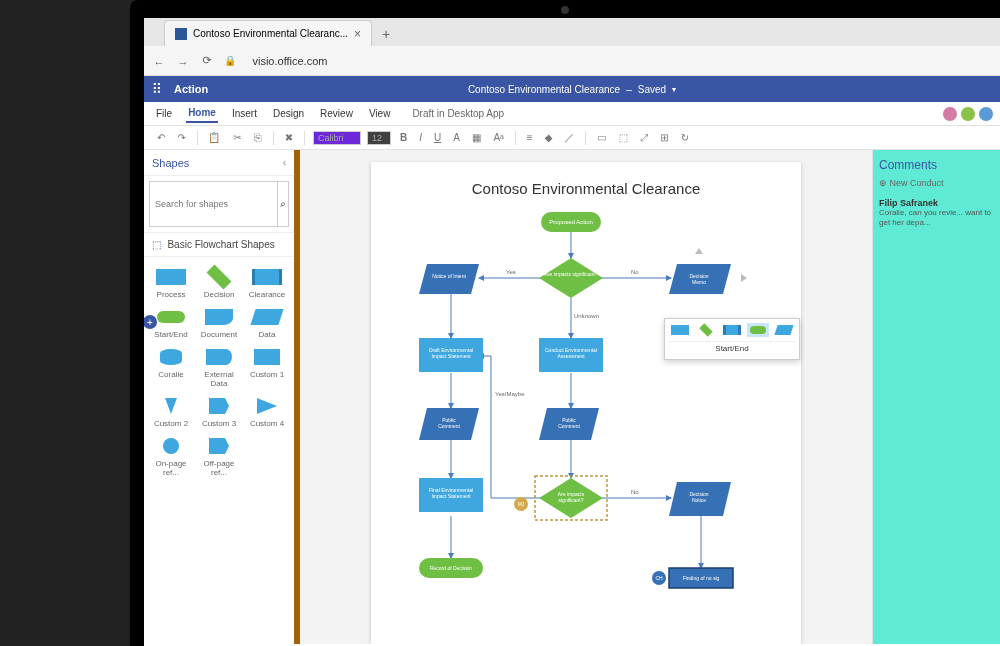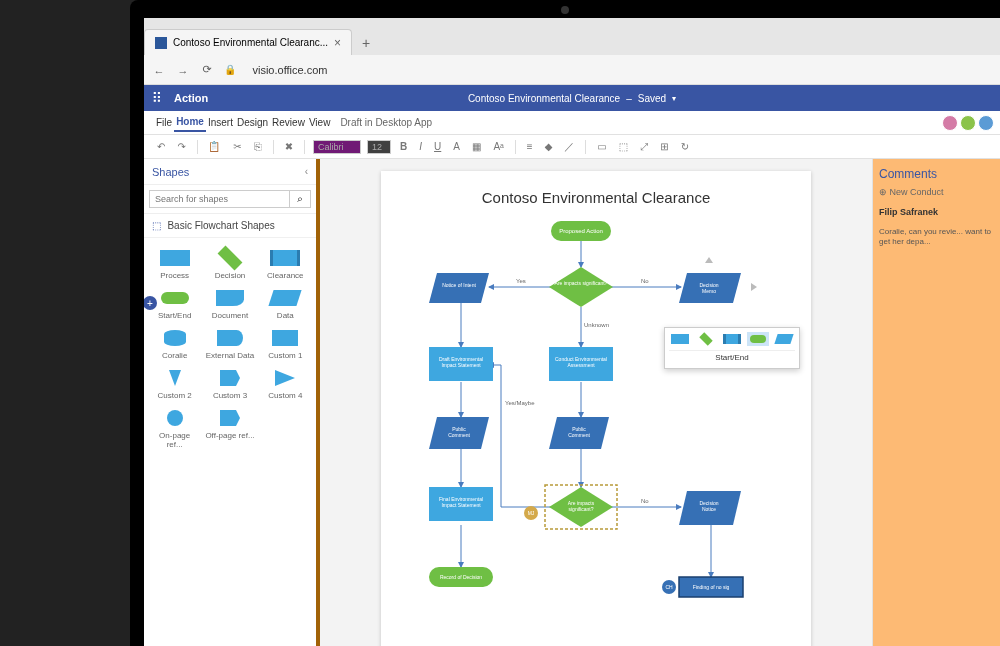--- a/index.html
+++ b/index.html
@@ -1,69 +1,69 @@
 <!DOCTYPE html>
 <html><head>
 <meta charset="utf-8">
 <style>
 *{margin:0;padding:0;box-sizing:border-box;font-family:"Segoe UI",Arial,sans-serif}
 body{background:#222;width:1000px;height:646px;overflow:hidden;position:relative}
 .monitor{position:absolute;left:130px;top:0;width:870px;height:646px;background:#000;border-radius:8px 0 0 0;padding:18px 0 0 14px}
 .monitor::before{content:"";position:absolute;left:50%;top:6px;width:8px;height:8px;border-radius:50%;background:#333;transform:translateX(-50%)}
 .screen{width:100%;height:100%;background:#fff;overflow:hidden;position:relative}
-.browser-tabs{height:37px;background:#e6e6e6;display:flex;align-items:flex-end;padding-left:0;gap:2px}
+.browser-tabs{height:28px;background:#e6e6e6;display:flex;align-items:flex-end;padding-left:20px;gap:2px}
 .tab{background:#f5f5f5;height:26px;padding:0 10px;display:flex;align-items:center;gap:6px;font-size:10px;border-radius:4px 4px 0 0;border:1px solid #ccc;border-bottom:none}
 .tab .favicon{width:12px;height:12px;background:#2b579a;display:inline-block}
 .tab .close{color:#666;font-size:12px;cursor:pointer}
 .new-tab{width:24px;height:24px;display:flex;align-items:center;justify-content:center;color:#666;font-size:14px}
 .addr-bar{height:30px;background:#f5f5f5;display:flex;align-items:center;padding:0 8px;gap:10px;border-bottom:1px solid #ddd;font-size:11px;color:#555}
 .addr-bar .nav-ico{width:14px;text-align:center;cursor:pointer}
 .addr-bar .addr{flex:0 0 auto;color:#333;padding-left:6px}
 .addr-bar .lock{font-size:10px;color:#888}
 .app-bar{height:26px;background:#3955a3;display:flex;align-items:center;color:#fff;font-size:11px;position:relative}
 .waffle{width:26px;height:26px;display:flex;align-items:center;justify-content:center;font-size:14px}
 .app-name{font-weight:600;padding-left:4px}
 .doc-title{position:absolute;left:50%;transform:translateX(-50%);display:flex;align-items:center;gap:6px;font-size:10px}
 .doc-title .chev{font-size:8px}
-.menu-bar{height:24px;background:#fff;border-bottom:1px solid #e1e1e1;display:flex;align-items:center;font-size:10px;padding-left:10px;gap:0;position:relative}
+.menu-bar{height:24px;background:#fff;border-bottom:1px solid #e1e1e1;display:flex;align-items:center;font-size:10px;padding-left:10px;gap:12px;position:relative}
 .menu-item{padding:3px 2px;cursor:pointer;color:#333}
 .menu-item.active{color:#3955a3;border-bottom:2px solid #3955a3;font-weight:600}
 .edit-desktop{color:#666;font-size:10px;padding-left:8px}
 .avatars{position:absolute;right:6px;display:flex;gap:2px}
 .avatar{width:16px;height:16px;border-radius:50%;border:1px solid #fff}
 .av1{background:#d47ba6}
 .av2{background:#8bc34a}
 .av3{background:#5b9bd5}
 .toolbar{height:24px;background:#fff;border-bottom:1px solid #e1e1e1;display:flex;align-items:center;padding-left:10px;gap:6px;font-size:10px;color:#777}
 .tb-btn{padding:2px 3px;cursor:pointer}
 .tb-sep{width:1px;height:14px;background:#ddd;margin:0 2px}
-.font-sel{border:1px solid #ccc;padding:1px 4px;font-size:9px;color:#aaa;width:48px;background:#701a75}
+.font-sel{border:1px solid #ccc;padding:1px 4px;font-size:9px;color:#aaa;width:48px;background:#6d28d9}
 .size-sel{border:1px solid #ccc;padding:1px 4px;font-size:9px;color:#aaa;width:24px;background:#404040}
 .workspace{display:flex;height:calc(100% - 134px);background:#f3f3f3}
-.shapes-pane{width:176px;background:#fff;border-right:4px solid #a16207;display:flex;flex-direction:column}
+.shapes-pane{width:156px;background:#fff;border-right:6px solid #a16207;display:flex;flex-direction:column}
 .shapes-hdr{height:26px;display:flex;align-items:center;justify-content:space-between;padding:0 8px;font-size:11px;color:#3955a3;border-bottom:1px solid #eee}
 .shapes-hdr .collapse{color:#888;font-size:10px}
 .search-row{padding:5px;display:flex;gap:0;border-bottom:1px solid #eee}
-.search-in{flex:1;border:1px solid #ccc;font-size:9px;padding:3px 5px;color:#777;border-right:none}
+.search-in{flex:1;border:1px solid #ccc;font-size:9px;padding:17px 5px;color:#777;border-right:none}
 .search-btn{width:22px;border:1px solid #ccc;background:#fff;font-size:10px;display:flex;align-items:center;justify-content:center}
 .stencil-row{display:flex;align-items:center;gap:6px;padding:6px 8px;font-size:10px;color:#444;border-bottom:1px solid #f0f0f0}
 .stencil-ico{color:#3955a3}
 .shapes-grid{padding:8px 4px;display:grid;grid-template-columns:repeat(3,1fr);gap:4px 2px;position:relative}
 .shape-cell{display:flex;flex-direction:column;align-items:center;gap:3px;cursor:pointer;padding:2px}
 .shape-ico{width:34px;height:20px;display:flex;align-items:center;justify-content:center}
 .shape-lbl{font-size:8px;color:#666;text-align:center}
 .add-plus{position:absolute;left:-1px;top:58px;width:14px;height:14px;border-radius:50%;background:#3955a3;color:#fff;font-size:10px;display:flex;align-items:center;justify-content:center}
 .canvas-area{flex:1;overflow:auto;display:flex;justify-content:center;padding:12px;position:relative}
 .page{width:430px;height:505px;background:#fff;box-shadow:0 1px 4px rgba(0,0,0,.2);position:relative}
 .page-title{text-align:center;padding:18px 0 10px;font-size:15px;color:#333;font-weight:400}
 svg.flow{position:absolute;left:0;top:46px;width:400px;height:460px}
-.comments-pane{width:128px;background:#fdba74;border-left:1px solid #e1e1e1;padding:8px 6px;font-size:9px}
+.comments-pane{width:128px;background:#5eead4;border-left:1px solid #e1e1e1;padding:8px 6px;font-size:9px}
 .comments-hdr{color:#3955a3;font-size:12px;margin-bottom:6px}
 .new-comment{color:#666;font-size:9px;display:flex;align-items:center;gap:3px;margin-bottom:10px}
-.comment-author{font-weight:700;font-size:9px;color:#333;margin-bottom:10px}
+.comment-author{font-weight:700;font-size:9px;color:#333;margin-bottom:0}
 .comment-body{font-size:8px;color:#555;line-height:1.3}
 .quick-shapes{position:absolute;right:72px;top:168px;background:#fff;border:1px solid #ccc;box-shadow:0 2px 6px rgba(0,0,0,.2);padding:4px;display:flex;gap:4px;flex-direction:column}
 .qs-row{display:flex;gap:4px}
 .qs-cell{width:22px;height:14px;display:flex;align-items:center;justify-content:center}
 .qs-cell.sel{background:#cce4f7}
 .qs-lbl{font-size:8px;color:#333;text-align:center;padding:2px;border-top:1px solid #eee}
 
 .sh-process{width:30px;height:16px;background:#3ea7e0}
 .sh-decision{width:24px;height:16px;background:#6fbf44;transform:rotate(45deg) scaleY(.7)}
 .sh-subprocess{width:30px;height:16px;background:#3ea7e0;border-left:3px solid #2b7cb0;border-right:3px solid #2b7cb0}

